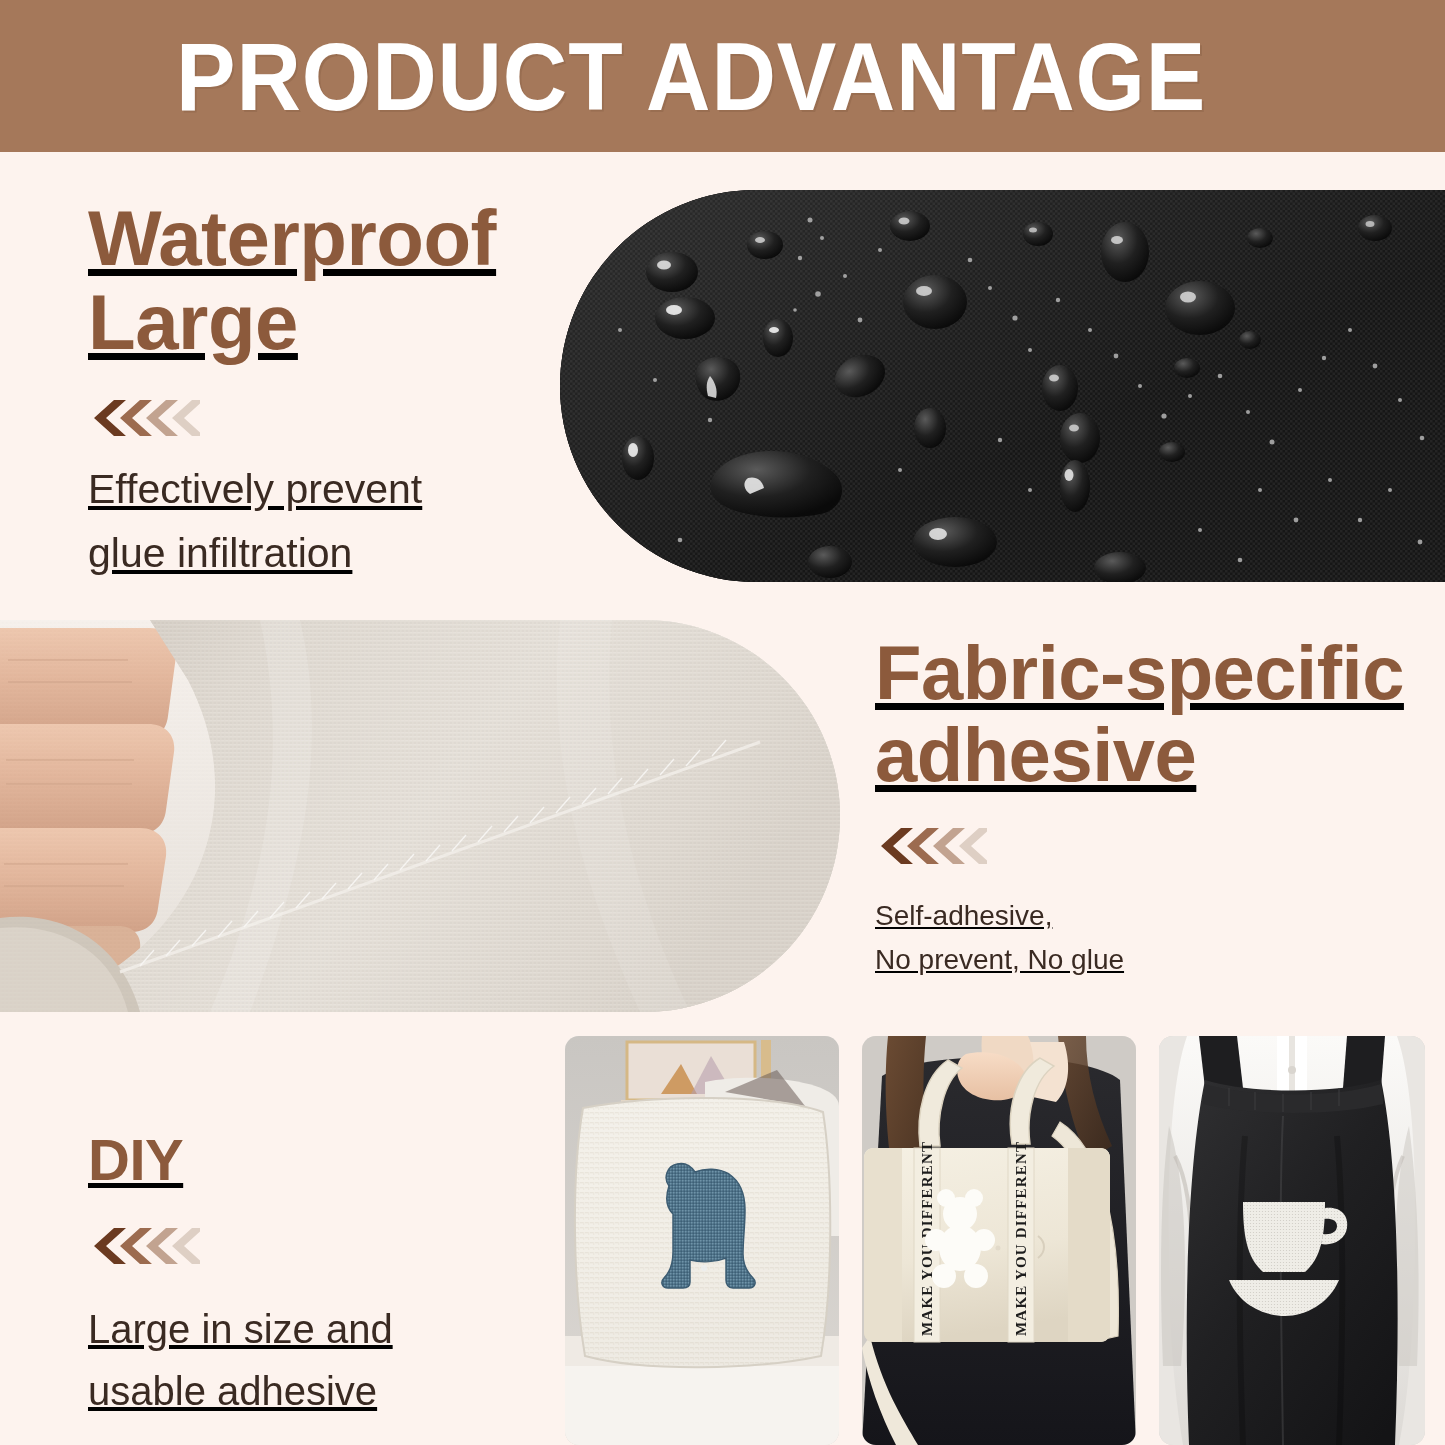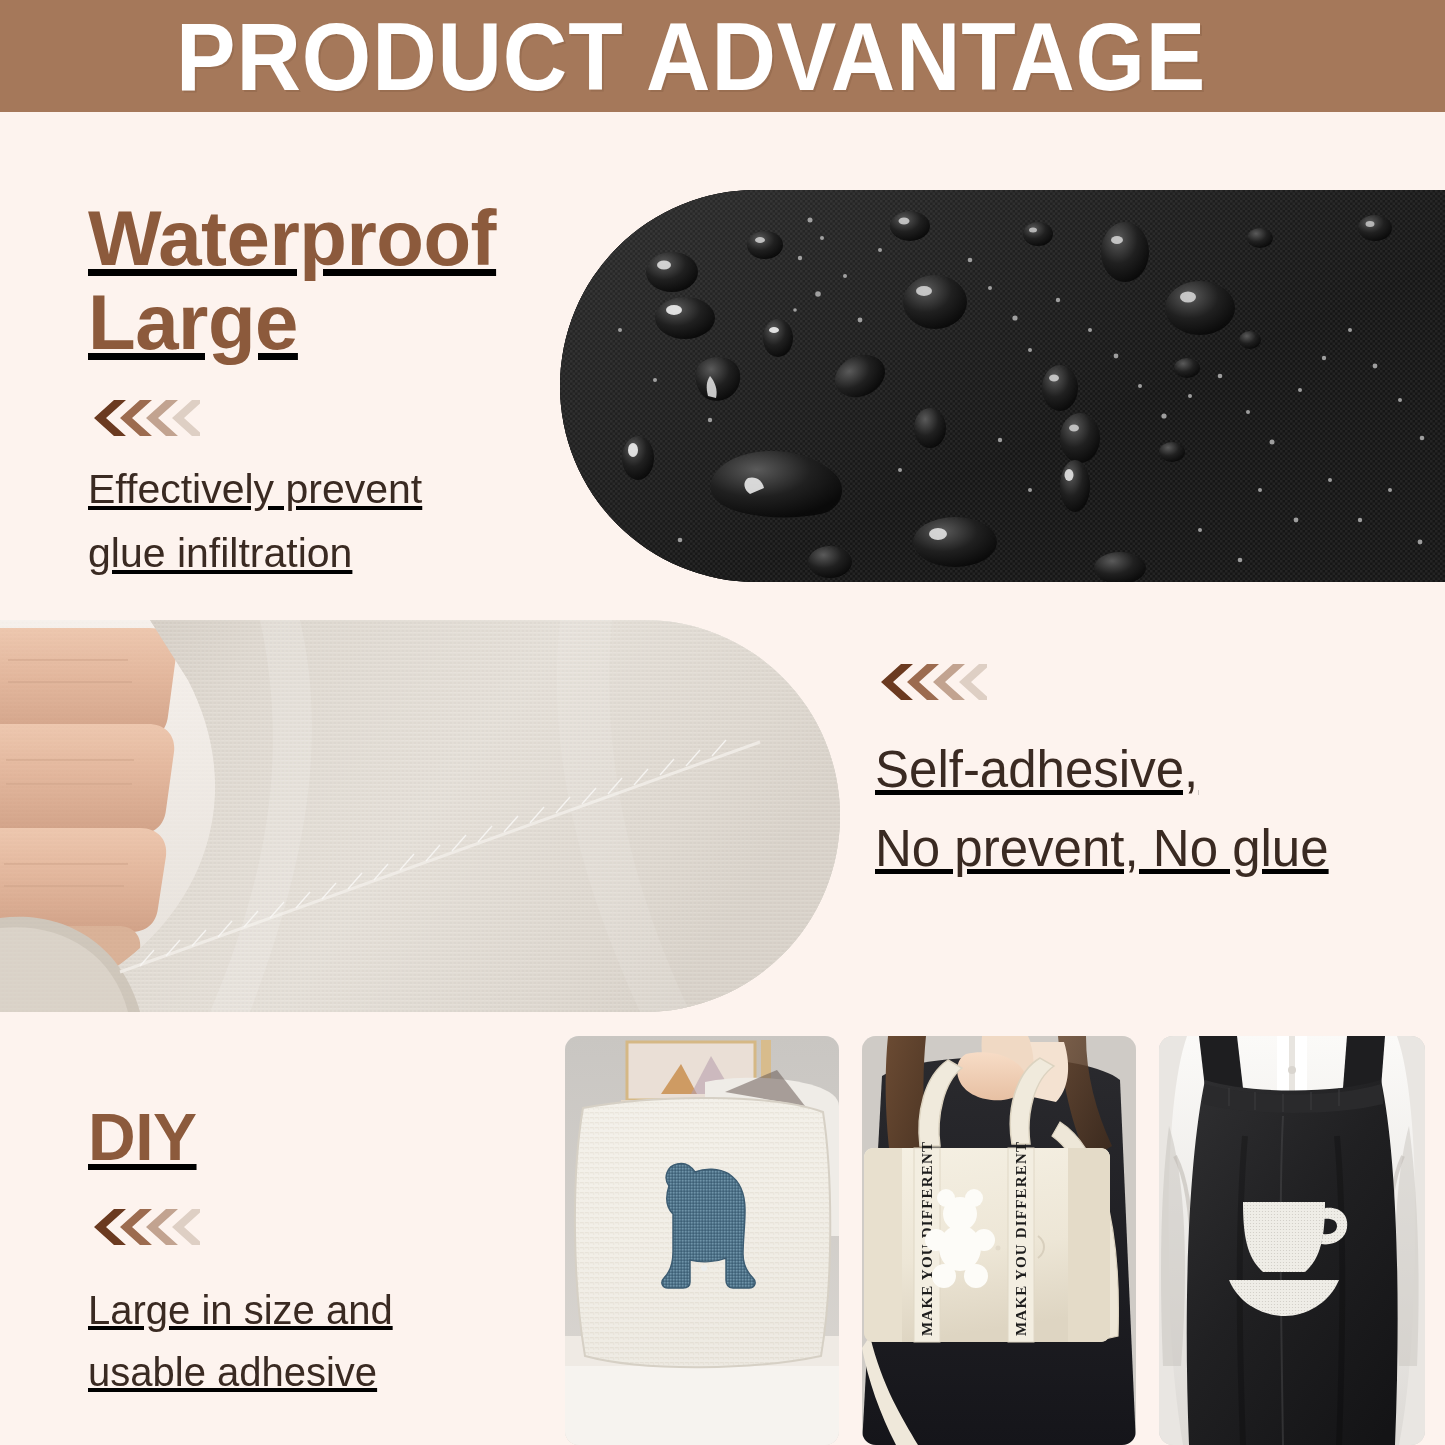--- a/index.html
+++ b/index.html
@@ -6,21 +6,21 @@
   html, body {
     width: 1445px; height: 1445px;
     font-family: "Liberation Sans", sans-serif;
     background: #FDF3EE;
     overflow: hidden;
   }
   #page { position: relative; width: 1445px; height: 1445px; background: #FDF3EE; }
 
   
   .banner {
-    position: absolute; left: 0; top: 0; width: 1445px; height: 112px;
+    position: absolute; left: 0; top: 0; width: 1445px; height: 152px;
     background: #A5785A;
     display: flex; align-items: center;
   }
   .banner-title {
     margin-left: 176px;
     color: #FFFFFF;
     font-family: "Liberation Sans Narrow", "Liberation Sans", sans-serif;
     font-size: 97px;
     font-weight: 700;
     letter-spacing: 1px;
@@ -51,25 +51,25 @@
   
   #blk-waterproof { left: 88px; top: 196px; width: 470px; }
   #blk-waterproof .blk-title { font-size: 78px; }
   #blk-waterproof .chevrons { margin-top: 34px; }
   #blk-waterproof .blk-body { font-size: 41px; margin-top: 20px; }
 
   
   #blk-adhesive { left: 875px; top: 632px; width: 540px; }
   #blk-adhesive .blk-title { font-size: 76px; }
   #blk-adhesive .chevrons { margin-top: 30px; }
-  #blk-adhesive .blk-body { font-size: 51px; margin-top: 28px; }
+  #blk-adhesive .blk-body { font-size: 28px; margin-top: 28px; }
 
   
   #blk-diy { left: 88px; top: 1102px; width: 430px; }
-  #blk-diy .blk-title { font-size: 66px; }
+  #blk-diy .blk-title { font-size: 58px; margin-top: 27px; }
   #blk-diy .chevrons { margin-top: 34px; }
   #blk-diy .blk-body { font-size: 40px; margin-top: 32px; }
 
   
   .photo { position: absolute; overflow: hidden; }
 
   
   #photo-waterproof {
     left: 560px; top: 190px; width: 885px; height: 392px;
     border-radius: 196px 0 0 196px;
@@ -316,20 +316,24 @@
           <path d="M712 136 l14 -16"></path>
       </g>
 
       <path d="M300 0 C330 130 300 260 250 392 L210 392 C270 250 288 130 260 0 Z" fill="#FFFFFF" opacity=".18"></path>
       <path d="M560 0 C545 140 585 270 640 392 L690 392 C628 260 600 130 612 0 Z" fill="#FFFFFF" opacity=".12"></path>
       <rect width="840" height="392" fill="url(#linenweave)" opacity=".18"></rect>
     </svg>
   </div>
 
   <div class="block" id="blk-adhesive">
+    <div class="blk-title">
+      <span class="line">Fabric-specific</span>
+      <span class="line">adhesive</span>
+    </div>
     <div class="chevrons">
       <svg width="112" height="40" viewBox="0 0 112 40" aria-hidden="true">
         <path d="M26 2 L6 20 L26 38 L38 38 L18 20 L38 2 Z" fill="#6B3A20"></path>
         <path d="M52 2 L32 20 L52 38 L64 38 L44 20 L64 2 Z" fill="#9C6B4F"></path>
         <path d="M78 2 L58 20 L78 38 L90 38 L70 20 L90 2 Z" fill="#C2A390"></path>
         <path d="M104 2 L84 20 L104 38 L116 38 L96 20 L116 2 Z" fill="#DECFC4"></path>
       </svg>
     </div>
     <div class="blk-body">
       <span class="line">Self-adhesive,</span>

